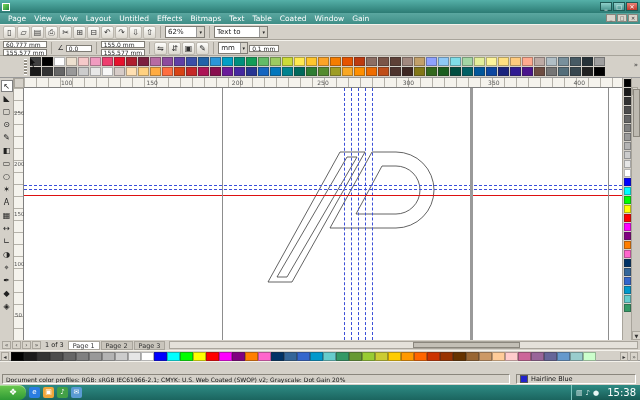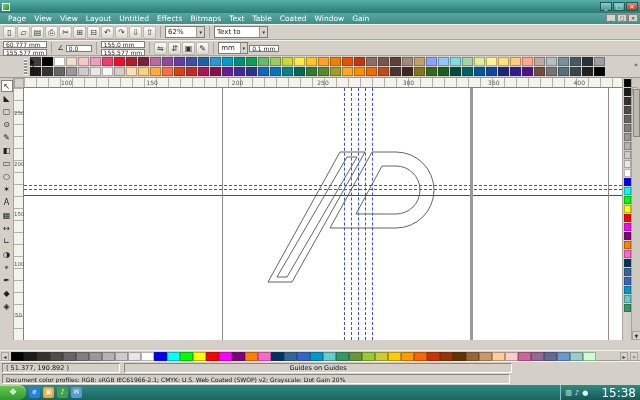--- a/index.html
+++ b/index.html
@@ -120,21 +120,21 @@
 
   
   .taskbar{position:absolute;left:0;top:385px;width:640px;height:15px;
     background:linear-gradient(#2e8b84,#1b655f);display:flex;align-items:center}
   .start{width:26px;height:15px;background:linear-gradient(#6cc94f,#2e9a34);border-radius:0 7px 7px 0;
     color:#fff;font-size:9px;text-align:center;line-height:14px;box-shadow:inset 0 1px 0 rgba(255,255,255,.4);flex:0 0 26px}
   .qicon{width:11px;height:11px;border-radius:2px;color:#fff;font-size:7px;line-height:10px;text-align:center;margin-left:3px;flex:0 0 11px}
   .tray{position:absolute;right:0;top:0;height:15px;background:linear-gradient(#2e8b84,#175953);
     border-left:1px solid #7fc7c0;display:flex;align-items:center;padding:0 4px;gap:3px}
   .tico{color:#e8f7f5;font-size:7px}
-  .clock{color:#fff;font-size:12px;margin-left:10px}
+  .clock{color:#fff;font-size:10px;margin-left:5px}
 
   
   .cursor{position:absolute;left:30px;top:58px;width:8px;height:11px;background:#111;z-index:50;
     clip-path:polygon(0 0,62% 44%,36% 50%,52% 92%,40% 96%,27% 54%,0 68%)}
 </style>
 </head>
 <body>
 
 <div class="app">
 
@@ -416,20 +416,37 @@
       <span class="swv" style="background: rgb(0, 153, 204);"></span>
       <span class="swv" style="background: rgb(102, 204, 204);"></span>
       <span class="swv" style="background: rgb(51, 153, 102);"></span>
     </div>
   <div class="vscroll">
     <span class="scrbtn">▲</span>
     <span class="vthumb"></span>
     <span class="scrbtn bottom">▼</span>
   </div>
 
+  <div class="bottombar">
+    <span style="display:flex;gap:1px">
+        <span class="navbtn">«</span>
+        <span class="navbtn">‹</span>
+        <span class="navbtn">›</span>
+        <span class="navbtn">»</span>
+      </span>
+    <span class="pind">1 of 3</span>
+    <span style="display:flex;gap:1px">
+        <span class="ptab active">Page 1</span>
+        <span class="ptab">Page 2</span>
+        <span class="ptab">Page 3</span>
+      </span>
+    <div class="hscroll">
+      <span class="hthumb"></span>
+    </div>
+  </div>
 
   <div class="botpal">
     <span class="bparrow left">◂</span>
     <div class="botrow">
         <span class="sw2" style="background: rgb(0, 0, 0);"></span>
         <span class="sw2" style="background: rgb(26, 26, 26);"></span>
         <span class="sw2" style="background: rgb(51, 51, 51);"></span>
         <span class="sw2" style="background: rgb(77, 77, 77);"></span>
         <span class="sw2" style="background: rgb(102, 102, 102);"></span>
         <span class="sw2" style="background: rgb(128, 128, 128);"></span>
@@ -471,26 +488,28 @@
         <span class="sw2" style="background: rgb(102, 102, 153);"></span>
         <span class="sw2" style="background: rgb(102, 153, 204);"></span>
         <span class="sw2" style="background: rgb(153, 204, 204);"></span>
         <span class="sw2" style="background: rgb(204, 255, 204);"></span>
       </div>
     <span class="bparrow right">▸</span>
     <span class="bparrow more">»</span>
   </div>
 
   <div class="status s1">
-    <span class="sfield coords">( 51.377, 190.892 )</span>
-    <span class="sfield objinfo">Guides on Guides</span>
   </div>
 
   <div class="status s2">
     <span class="sfield profiles">Document color profiles: RGB: sRGB IEC61966-2.1; CMYK: U.S. Web Coated (SWOP) v2; Grayscale: Dot Gain 20%</span>
+    <span class="sfield outlinegrp">
+      <span class="minibox" style="background: rgb(34, 34, 204);"></span>
+      <span>Hairline Blue</span>
+    </span>
   </div>
 
   <div class="taskbar">
     <span class="start">❖</span>
     <span style="display:flex">
         <span class="qicon" style="background: rgb(42, 125, 225);">e</span>
         <span class="qicon" style="background: rgb(240, 166, 58);">▣</span>
         <span class="qicon" style="background: rgb(67, 160, 71);">♪</span>
         <span class="qicon" style="background: rgb(90, 155, 212);">✉</span>
       </span>

